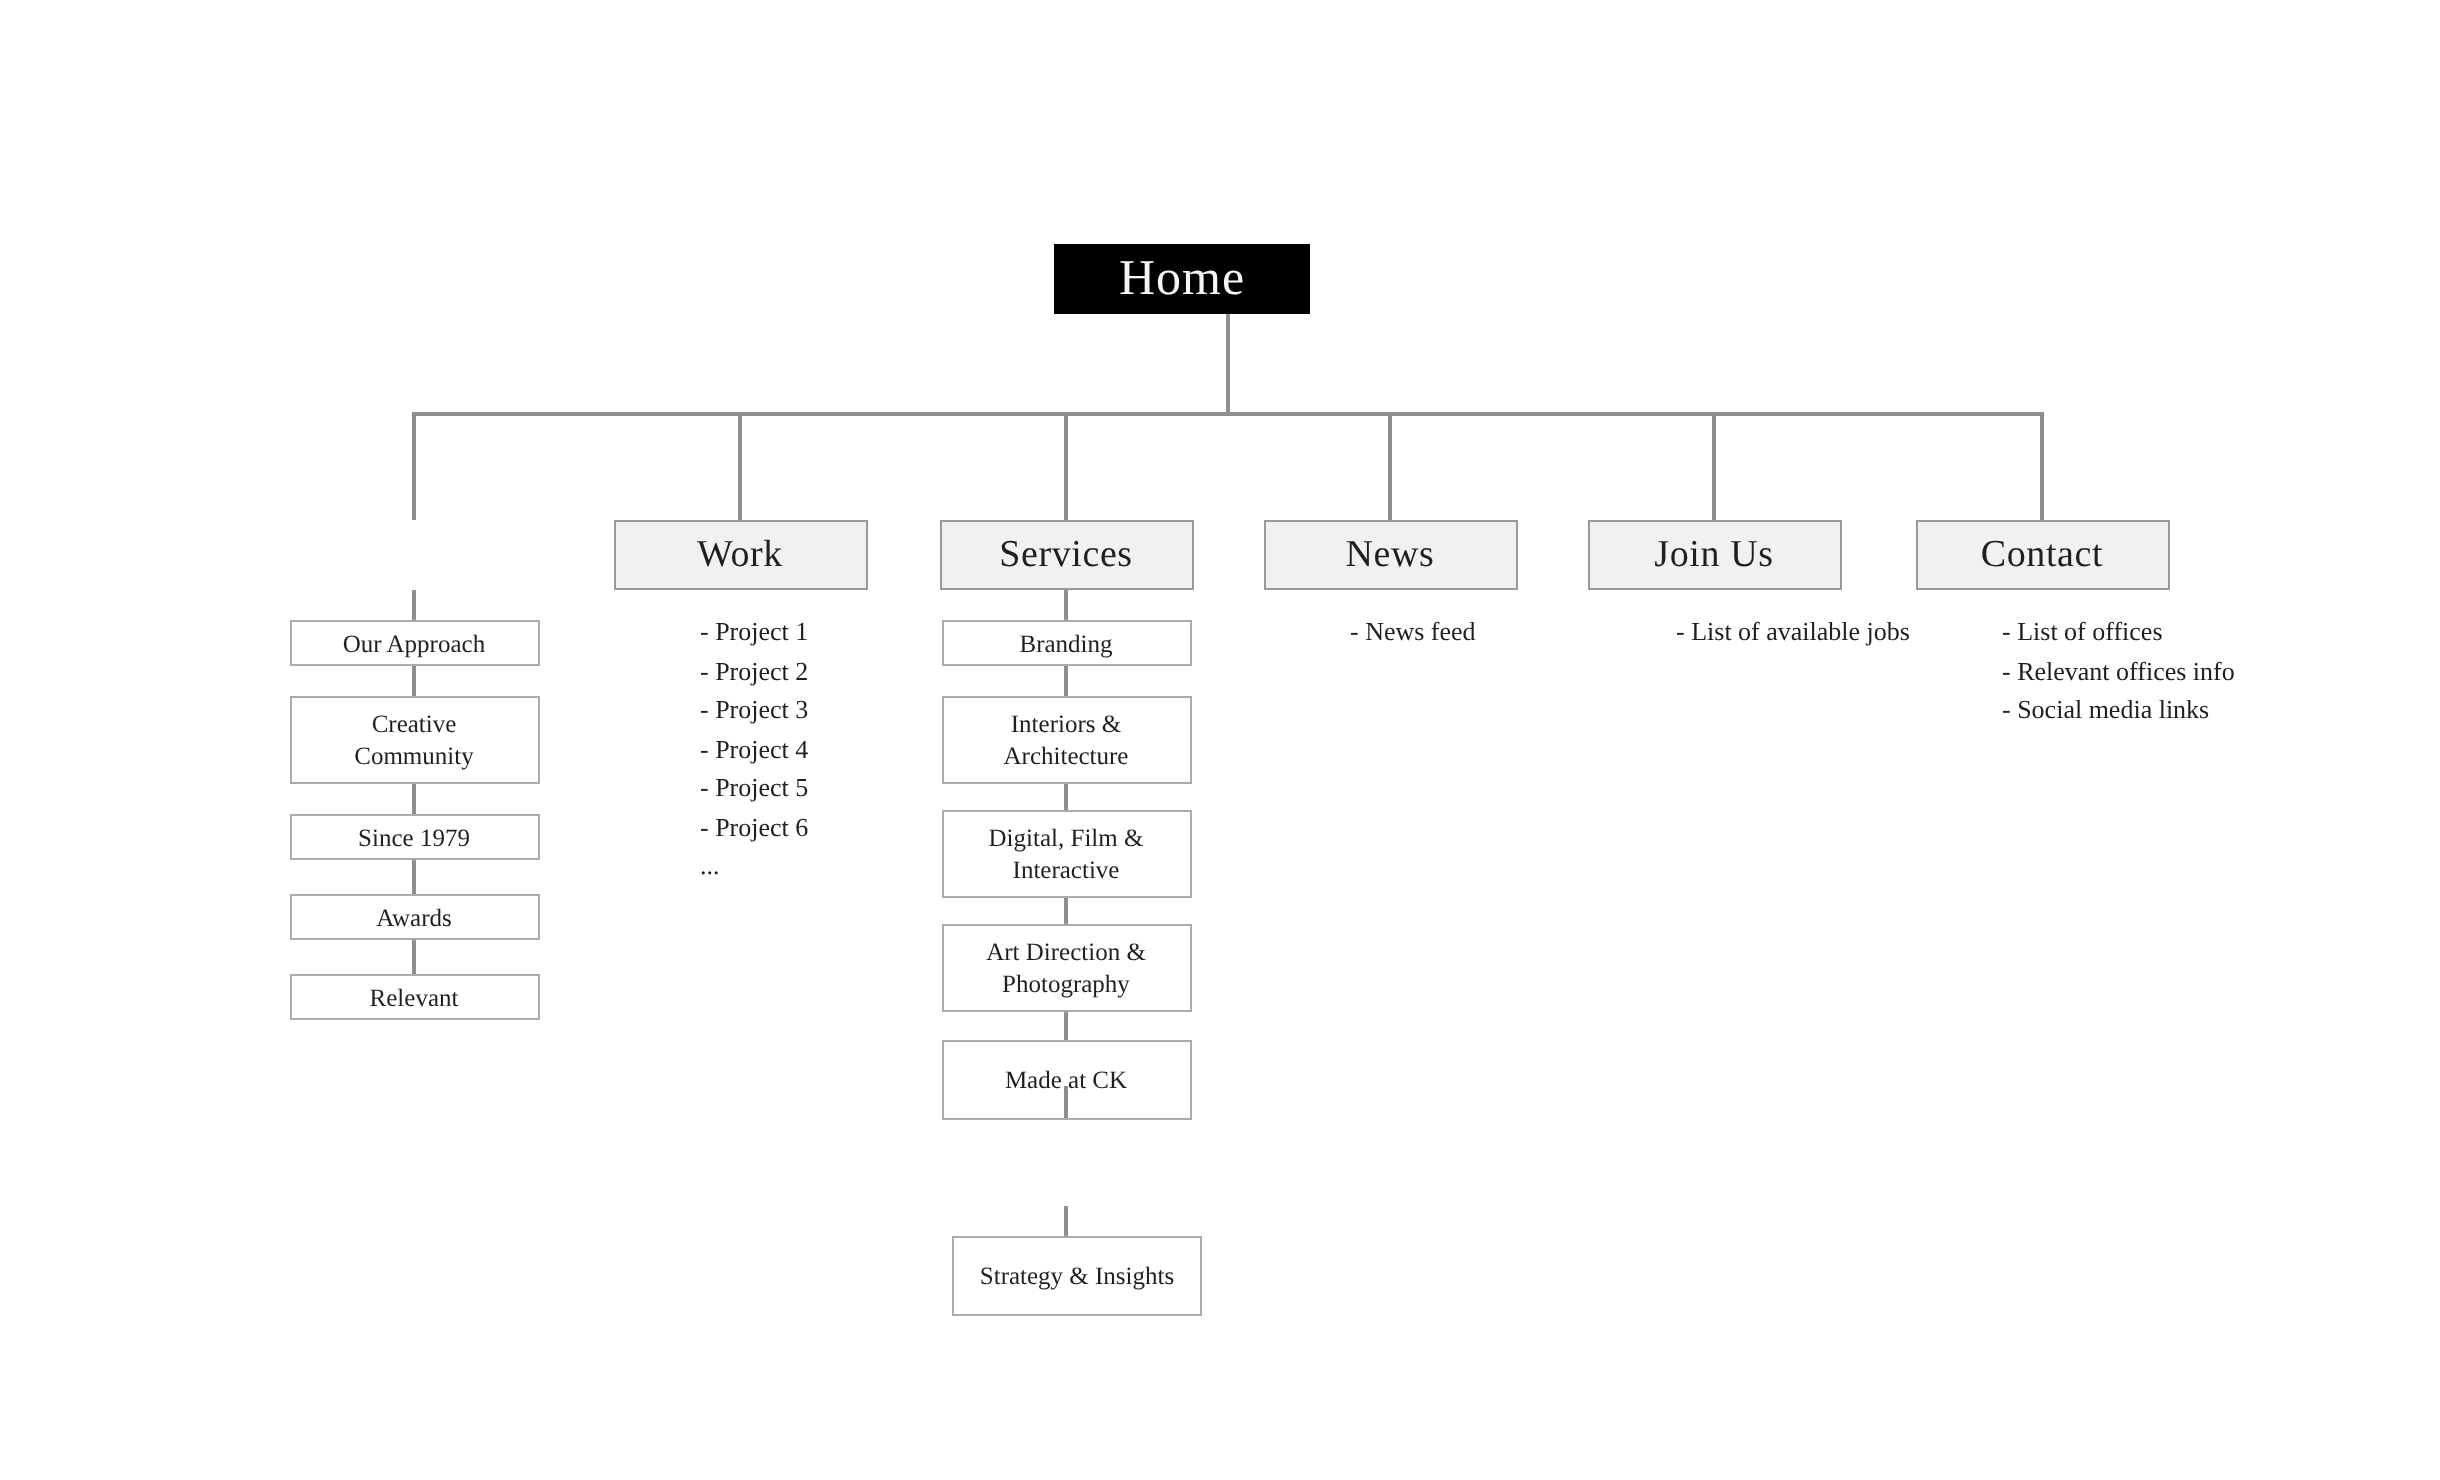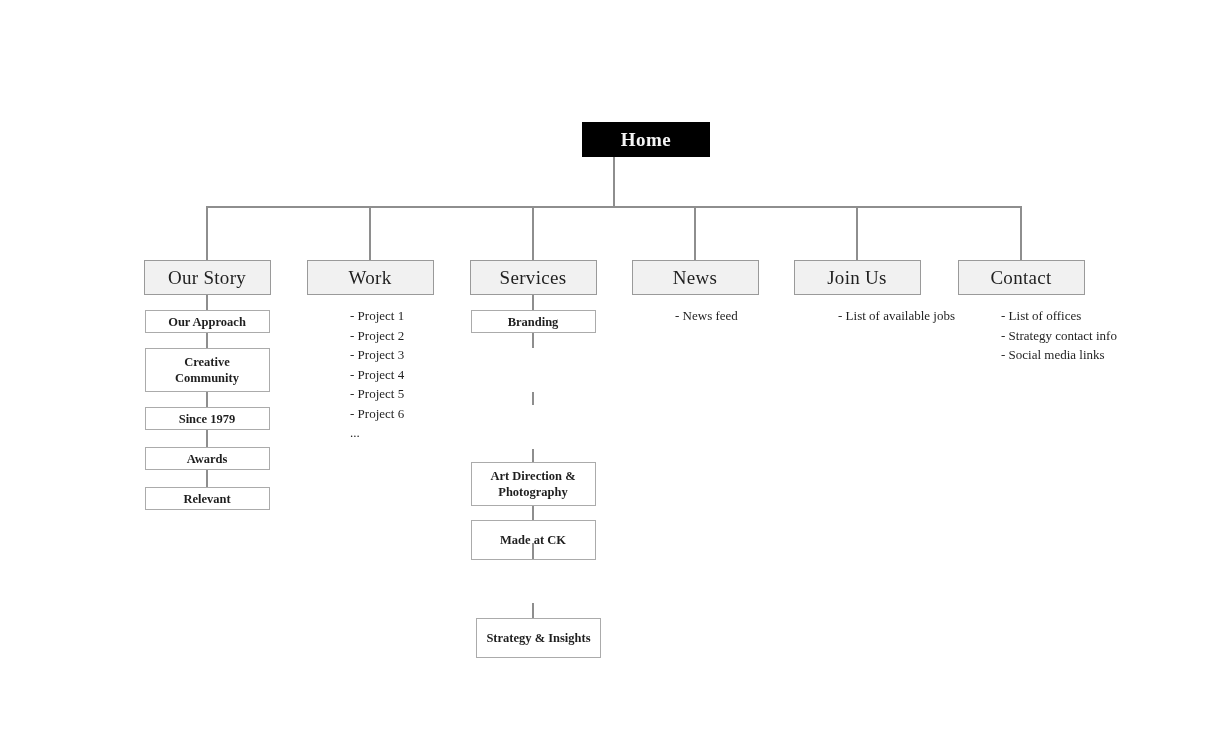--- a/index.html
+++ b/index.html
@@ -8,63 +8,62 @@
     width:1220px;height:740px;
     background:#ffffff;
     font-family:"Liberation Serif","DejaVu Serif",serif;
     color:var(--text,#1f1f1f);
     overflow:hidden;
   }
   .line{position:absolute;background:var(--connector,#8e8e8e);}
   .line.v{width:1.5px;}
   .line.h{height:1.5px;}
   .home-box{
-    position:absolute;left:582px;top:122px;width:128px;height:35px;
+    position:absolute;left:527px;top:122px;width:128px;height:35px;
     background:var(--home-bg,#000000);color:var(--home-text,#f5f5f5);
     display:flex;align-items:center;justify-content:center;
-    font-size:19px;letter-spacing:0.5px;font-weight:bold;
+    font-size:25px;letter-spacing:0.5px;
   }
   .header-box{
     position:absolute;width:127px;height:35px;top:260px;
     background:var(--header-bg,#f1f1f1);
     border:1px solid var(--header-border,#9a9a9a);
     box-sizing:border-box;
     display:flex;align-items:center;justify-content:center;
     font-size:19px;letter-spacing:0.3px;
   }
   .node-box{
     position:absolute;width:125px;
     background:var(--box-bg,#ffffff);
     border:1px solid var(--box-border,#ababab);
     box-sizing:border-box;
     display:flex;flex-direction:column;align-items:center;justify-content:center;
     font-size:12.5px;line-height:16px;text-align:center;
   }
-  .node-box span{white-space:nowrap;font-weight:bold;}
+  .node-box span{white-space:nowrap;}
   .txt-list{
     position:absolute;font-size:13px;line-height:19.5px;white-space:nowrap;margin-left:44px;
   }
 </style>
 </head>
 <body>
 
 <div class="canvas">
 
   <div class="home-box">Home</div>
 
   <div class="line v" style="left:613.25px;top:157px;height:49px"></div>
   <div class="line h" style="left:206px;top:206px;width:816px"></div>
   <div class="line v" style="left:206.25px;top:206px;height:54px"></div>
   <div class="line v" style="left:369.25px;top:206px;height:54px"></div>
   <div class="line v" style="left:532.25px;top:206px;height:54px"></div>
   <div class="line v" style="left:694.25px;top:206px;height:54px"></div>
   <div class="line v" style="left:856.25px;top:206px;height:54px"></div>
   <div class="line v" style="left:1020.25px;top:206px;height:54px"></div>
 
-  <div class="header-box" style="left:143.5px">Our Story</div>
   <div class="header-box" style="left:306.5px">Work</div>
   <div class="header-box" style="left:469.5px">Services</div>
   <div class="header-box" style="left:631.5px">News</div>
   <div class="header-box" style="left:957.5px">Contact</div>
   <div class="header-box" style="left:793.5px">Join Us</div>
 
   <div class="line v" style="left:206.25px;top:295px;height:15px"></div>
   <div class="node-box" style="left:144.5px;top:310px;height:23px">
     <span>Our Approach</span>
   </div>
@@ -94,21 +93,29 @@
     <div>- Project 5</div>
     <div>- Project 6</div>
     <div>...</div>
   </div>
 
   <div class="line v" style="left:532.25px;top:295px;height:15px"></div>
   <div class="node-box" style="left:470.5px;top:310px;height:23px">
     <span>Branding</span>
   </div>
   <div class="line v" style="left:532.25px;top:333px;height:15px"></div>
+  <div class="node-box" style="left:470.5px;top:348px;height:44px">
+    <span>Interiors &amp;</span>
+    <span>Architecture</span>
+  </div>
   <div class="line v" style="left:532.25px;top:392px;height:13px"></div>
+  <div class="node-box" style="left:470.5px;top:405px;height:44px">
+    <span>Digital, Film &amp;</span>
+    <span>Interactive</span>
+  </div>
   <div class="line v" style="left:532.25px;top:449px;height:13px"></div>
   <div class="node-box" style="left:470.5px;top:462px;height:44px">
     <span>Art Direction &amp;</span>
     <span>Photography</span>
   </div>
   <div class="line v" style="left:532.25px;top:506px;height:14px"></div>
   <div class="node-box" style="left:470.5px;top:520px;height:40px">
     <span>Made at CK</span>
   </div>
   <div class="line v" style="left:532.25px;top:543px;height:16px"></div>
@@ -120,17 +127,17 @@
   <div class="txt-list" style="left:631px;top:306px">
     <div>- News feed</div>
   </div>
 
   <div class="txt-list" style="left:794px;top:306px">
     <div>- List of available jobs</div>
   </div>
 
   <div class="txt-list" style="left:957px;top:306px">
     <div>- List of offices</div>
-    <div>- Strategy contact info</div>
+    <div>- Relevant offices info</div>
     <div>- Social media links</div>
   </div>
 
 </div>
 
 </body></html>

